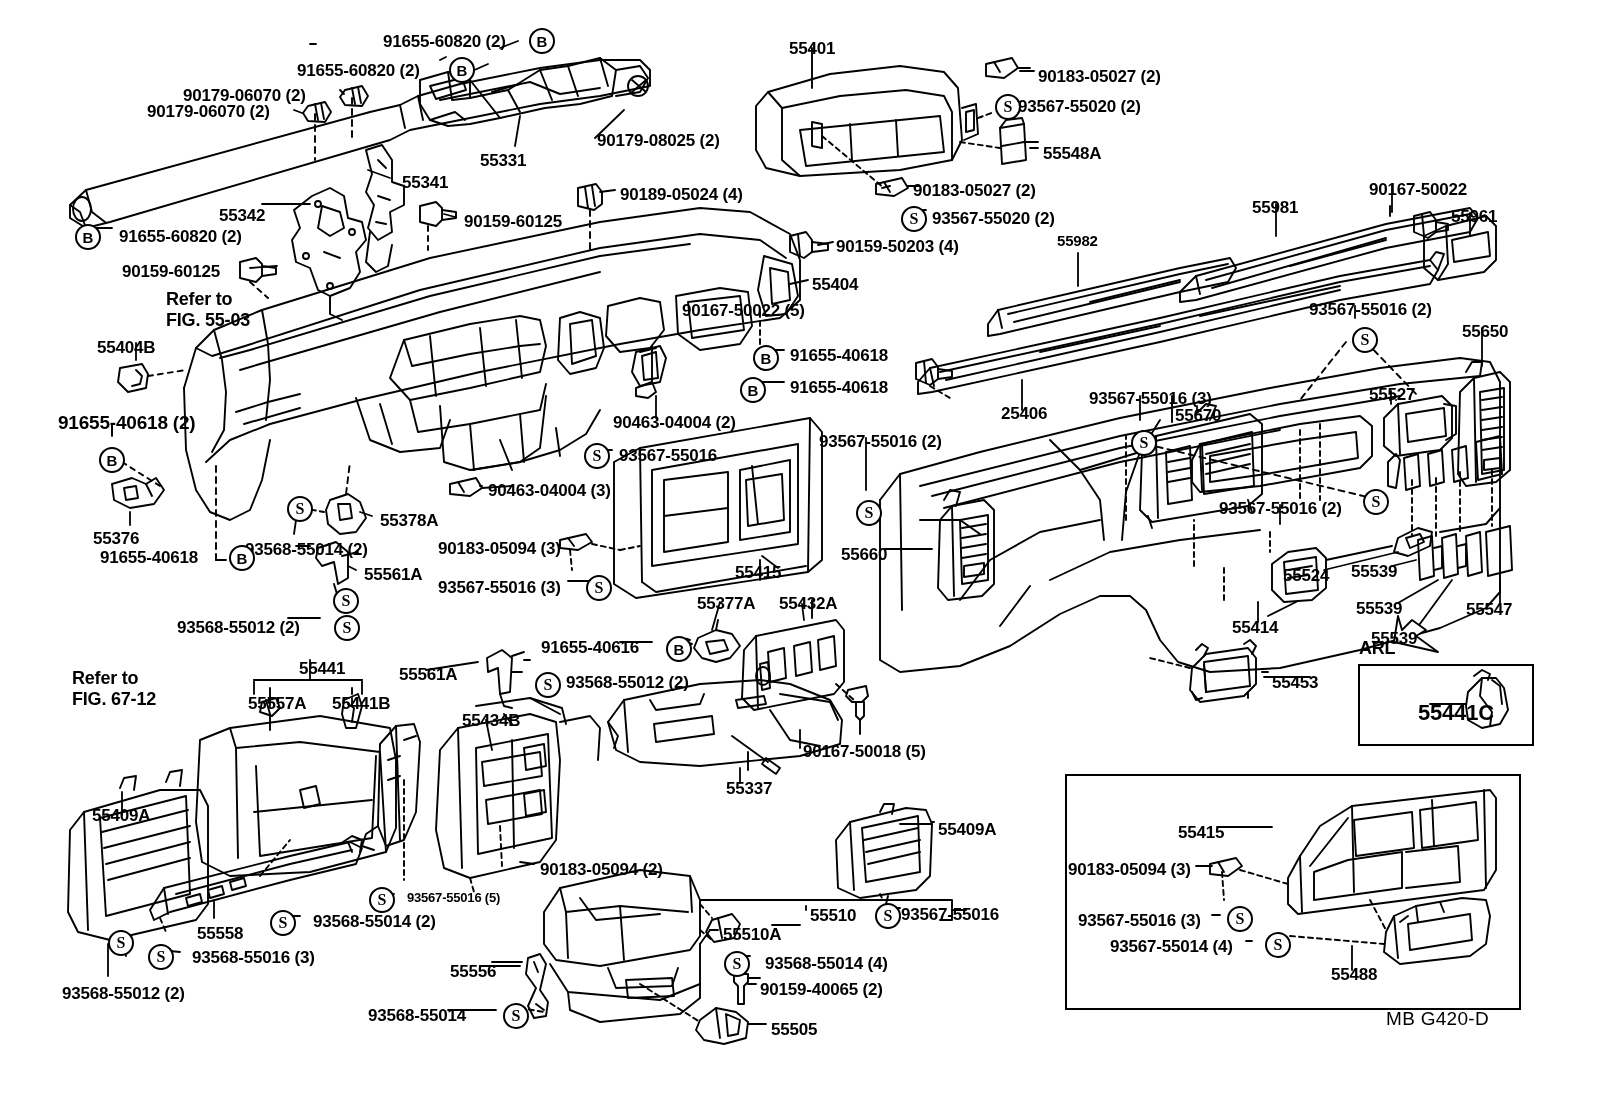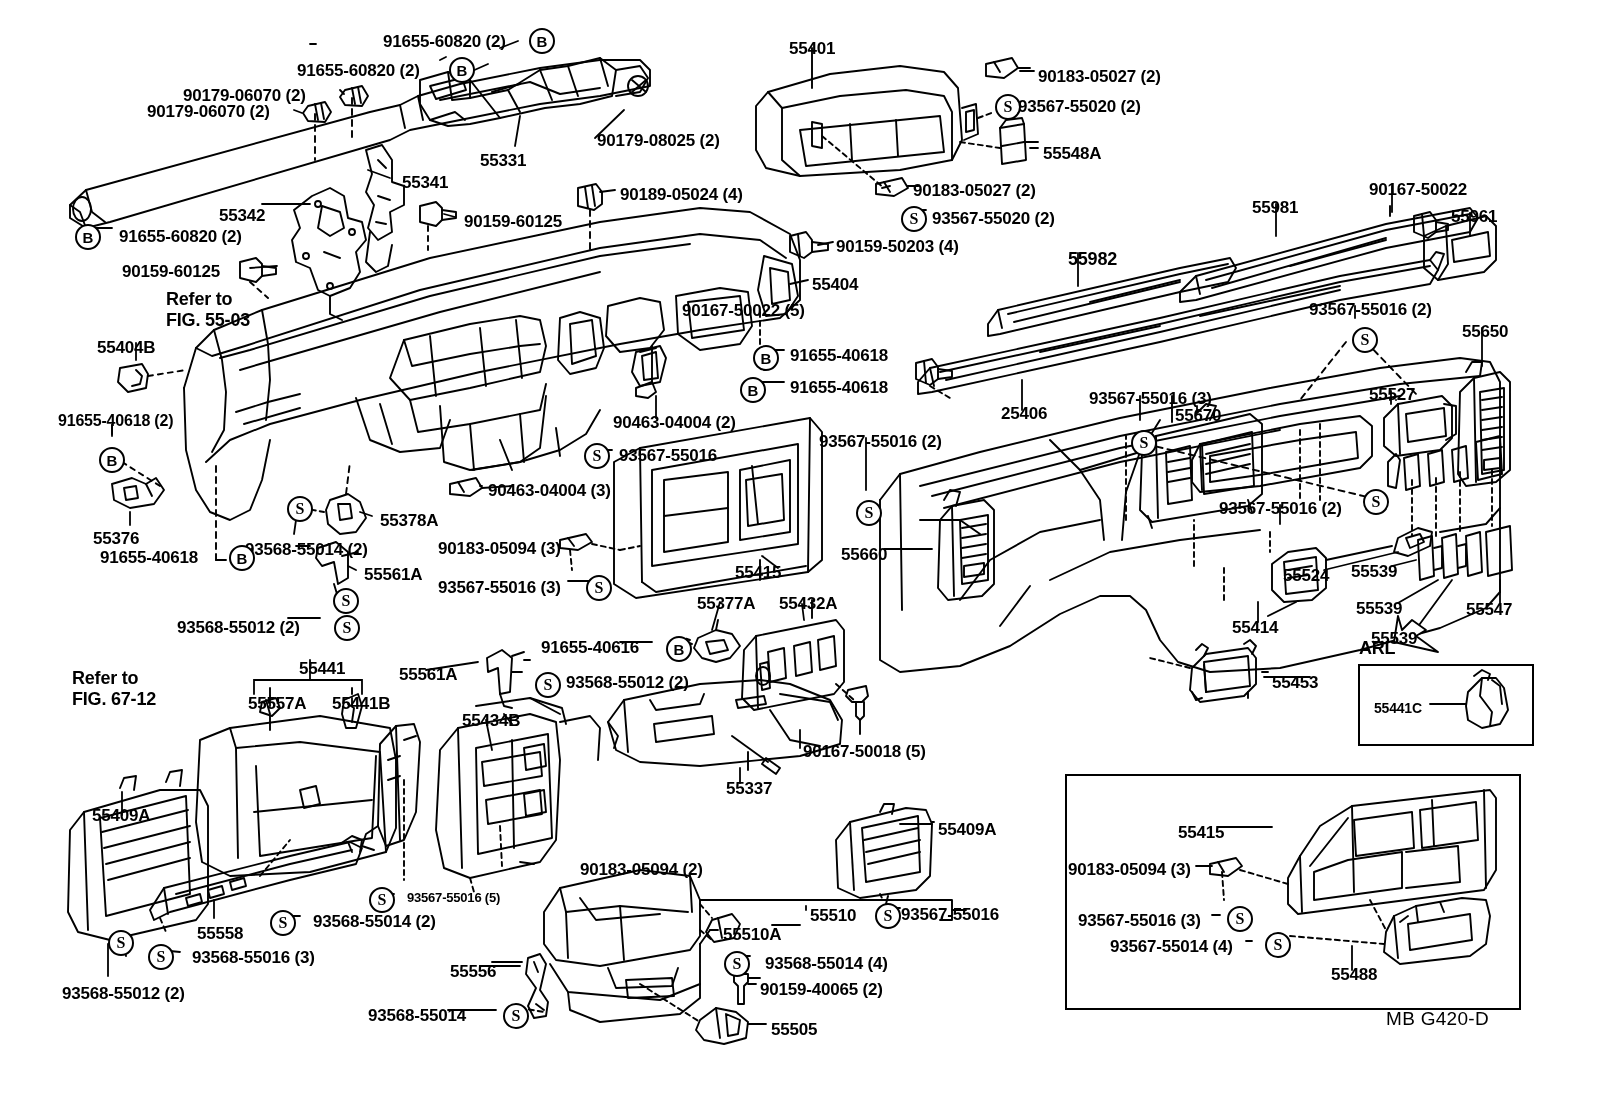--- a/index.html
+++ b/index.html
@@ -632,21 +632,21 @@
       <div class="lbl" style="left: 183px; top: 86px; font-size: 17px;">90179-06070 (2)</div>
       <div class="lbl" style="left: 147px; top: 102px; font-size: 17px;">90179-06070 (2)</div>
       <div class="lbl" style="left: 597px; top: 131px; font-size: 17px;">90179-08025 (2)</div>
       <div class="lbl" style="left: 480px; top: 151px; font-size: 17px; text-align: center;">55331</div>
       <div class="lbl" style="left: 402px; top: 173px; font-size: 17px;">55341</div>
       <div class="lbl" style="left: 219px; top: 200px; font-size: 17px; margin-top: 6px;">55342</div>
       <div class="lbl" style="left: 464px; top: 212px; font-size: 17px;">90159-60125</div>
       <div class="lbl" style="left: 119px; top: 227px; font-size: 17px;">91655-60820 (2)</div>
       <div class="lbl" style="left: 122px; top: 262px; font-size: 17px;">90159-60125</div>
       <div class="lbl" style="left: 97px; top: 338px; font-size: 17px;">55404B</div>
-      <div class="lbl" style="left: 58px; top: 412px; font-size: 16px;">91655-40618 (2)</div>
+      <div class="lbl" style="left: 58px; top: 412px; font-size: 19px;">91655-40618 (2)</div>
       <div class="lbl" style="left: 93px; top: 529px; font-size: 17px;">55376</div>
       <div class="lbl" style="left: 245px; top: 540px; font-size: 17px;">93568-55014 (2)</div>
       <div class="lbl" style="left: 380px; top: 511px; font-size: 17px;">55378A</div>
       <div class="lbl" style="left: 364px; top: 565px; font-size: 17px;">55561A</div>
       <div class="lbl" style="left: 100px; top: 548px; font-size: 17px;">91655-40618</div>
       <div class="lbl" style="left: 177px; top: 618px; font-size: 17px;">93568-55012 (2)</div>
       <div class="lbl" style="left: 620px; top: 185px; font-size: 17px;">90189-05024 (4)</div>
       <div class="lbl" style="left: 836px; top: 237px; font-size: 17px; text-align: center;">90159-50203 (4)</div>
       <div class="lbl" style="left: 812px; top: 275px; font-size: 17px;">55404</div>
       <div class="lbl" style="left: 790px; top: 346px; font-size: 17px;">91655-40618</div>
@@ -665,60 +665,60 @@
       <div class="lbl" style="left: 462px; top: 711px; font-size: 17px;">55434B</div>
       <div class="lbl" style="left: 299px; top: 659px; font-size: 17px;">55441</div>
       <div class="lbl" style="left: 248px; top: 694px; font-size: 17px;">55557A</div>
       <div class="lbl" style="left: 332px; top: 694px; font-size: 17px;">55441B</div>
       <div class="lbl" style="left: 92px; top: 806px; font-size: 17px;">55409A</div>
       <div class="lbl" style="left: 197px; top: 924px; font-size: 17px;">55558</div>
       <div class="lbl" style="left: 192px; top: 948px; font-size: 17px;">93568-55016 (3)</div>
       <div class="lbl" style="left: 62px; top: 984px; font-size: 17px;">93568-55012 (2)</div>
       <div class="lbl" style="left: 313px; top: 912px; font-size: 17px;">93568-55014 (2)</div>
       <div class="lbl" style="left: 407px; top: 890px; font-size: 13px; text-align: right;">93567-55016 (5)</div>
-      <div class="lbl" style="left: 540px; top: 860px; font-size: 17px; margin-left: 40px;">90183-05094 (2)</div>
+      <div class="lbl" style="left: 540px; top: 860px; font-size: 17px;">90183-05094 (2)</div>
       <div class="lbl" style="left: 803px; top: 742px; font-size: 17px;">90167-50018 (5)</div>
       <div class="lbl" style="left: 726px; top: 779px; font-size: 17px;">55337</div>
       <div class="lbl" style="left: 938px; top: 820px; font-size: 17px;">55409A</div>
       <div class="lbl" style="left: 901px; top: 905px; font-size: 17px;">93567-55016</div>
       <div class="lbl" style="left: 810px; top: 906px; font-size: 17px;">55510</div>
       <div class="lbl" style="left: 723px; top: 925px; font-size: 17px;">55510A</div>
       <div class="lbl" style="left: 765px; top: 954px; font-size: 17px;">93568-55014 (4)</div>
       <div class="lbl" style="left: 760px; top: 980px; font-size: 17px;">90159-40065 (2)</div>
       <div class="lbl" style="left: 771px; top: 1020px; font-size: 17px;">55505</div>
       <div class="lbl" style="left: 450px; top: 962px; font-size: 17px;">55556</div>
       <div class="lbl" style="left: 368px; top: 1006px; font-size: 17px;">93568-55014</div>
       <div class="lbl" style="left: 789px; top: 39px; font-size: 17px;">55401</div>
       <div class="lbl" style="left: 1038px; top: 67px; font-size: 17px;">90183-05027 (2)</div>
       <div class="lbl" style="left: 1018px; top: 97px; font-size: 17px;">93567-55020 (2)</div>
       <div class="lbl" style="left: 1043px; top: 144px; font-size: 17px;">55548A</div>
       <div class="lbl" style="left: 913px; top: 181px; font-size: 17px;">90183-05027 (2)</div>
       <div class="lbl" style="left: 932px; top: 209px; font-size: 17px;">93567-55020 (2)</div>
       <div class="lbl" style="left: 1252px; top: 198px; font-size: 17px;">55981</div>
       <div class="lbl" style="left: 1369px; top: 180px; font-size: 17px;">90167-50022</div>
       <div class="lbl" style="left: 1451px; top: 207px; font-size: 17px;">55961</div>
-      <div class="lbl" style="left: 1057px; top: 249px; font-size: 18px; margin-left: 11px;">55982</div>
+      <div class="lbl" style="left: 1057px; top: 232px; font-size: 15px;">55982</div>
       <div class="lbl" style="left: 682px; top: 301px; font-size: 17px;">90167-50022 (5)</div>
       <div class="lbl" style="left: 1309px; top: 300px; font-size: 17px;">93567-55016 (2)</div>
       <div class="lbl" style="left: 1462px; top: 322px; font-size: 17px;">55650</div>
       <div class="lbl" style="left: 1001px; top: 404px; font-size: 17px;">25406</div>
       <div class="lbl" style="left: 1089px; top: 389px; font-size: 17px;">93567-55016 (3)</div>
       <div class="lbl" style="left: 1175px; top: 406px; font-size: 17px;">55670</div>
       <div class="lbl" style="left: 1369px; top: 385px; font-size: 17px;">55527</div>
       <div class="lbl" style="left: 819px; top: 432px; font-size: 17px;">93567-55016 (2)</div>
       <div class="lbl" style="left: 1219px; top: 499px; font-size: 17px;">93567-55016 (2)</div>
       <div class="lbl" style="left: 841px; top: 545px; font-size: 17px;">55660</div>
       <div class="lbl" style="left: 1283px; top: 566px; font-size: 17px;">55524</div>
       <div class="lbl" style="left: 1351px; top: 562px; font-size: 17px;">55539</div>
       <div class="lbl" style="left: 1356px; top: 599px; font-size: 17px;">55539</div>
       <div class="lbl" style="left: 1466px; top: 600px; font-size: 17px;">55547</div>
       <div class="lbl" style="left: 1371px; top: 629px; font-size: 17px;">55539</div>
       <div class="lbl" style="left: 1232px; top: 618px; font-size: 17px;">55414</div>
       <div class="lbl" style="left: 1272px; top: 673px; font-size: 17px;">55453</div>
-      <div class="lbl" style="left: 1374px; top: 700px; font-size: 14px;">55441C</div>
+      <div class="lbl" style="left: 1418px; top: 700px; font-size: 22px;">55441C</div>
       <div class="lbl" style="left: 1178px; top: 823px; font-size: 17px;">55415</div>
       <div class="lbl" style="left: 1068px; top: 860px; font-size: 17px;">90183-05094 (3)</div>
       <div class="lbl" style="left: 1078px; top: 911px; font-size: 17px;">93567-55016 (3)</div>
       <div class="lbl" style="left: 1110px; top: 937px; font-size: 17px;">93567-55014 (4)</div>
       <div class="lbl" style="left: 1331px; top: 965px; font-size: 17px;">55488</div>
     </div>
   <div id="marks-layer">
       <div class="mark b" style="left: 529px; top: 28px;">B</div>
       <div class="mark b" style="left: 449px; top: 57px;">B</div>
       <div class="mark b" style="left: 75px; top: 224px;">B</div>

